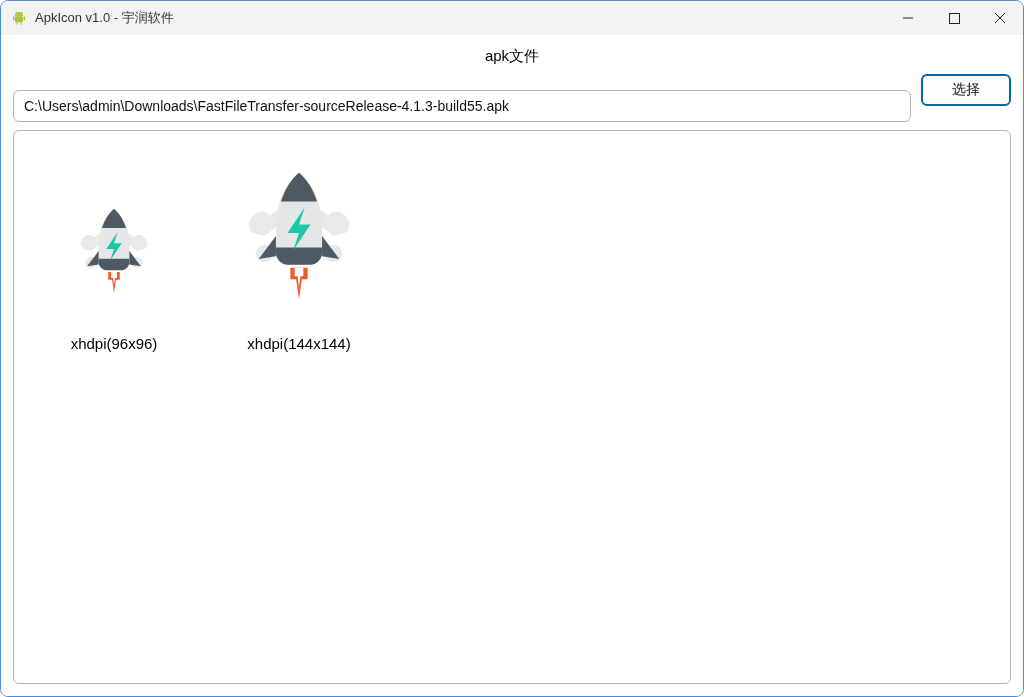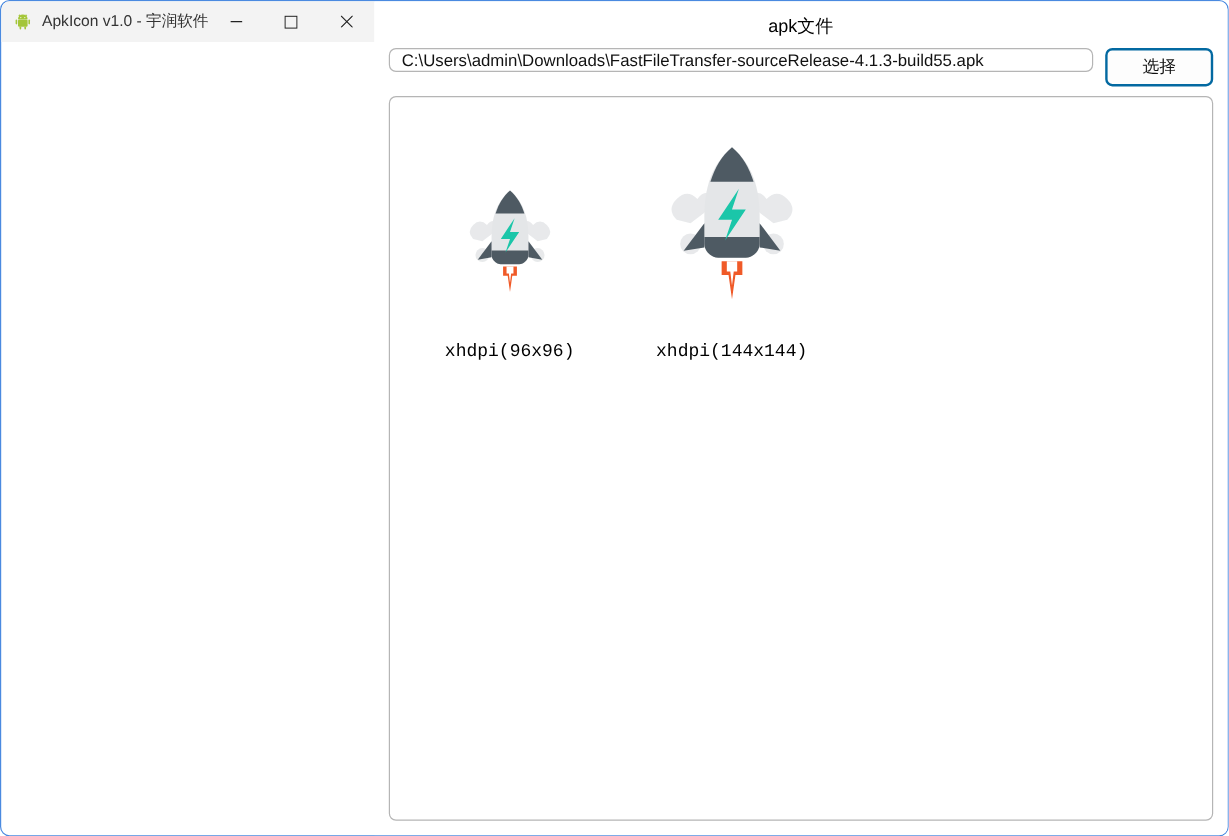--- a/index.html
+++ b/index.html
@@ -4,20 +4,21 @@
 <style>
   * { box-sizing: border-box; }
   html, body { margin: 0; padding: 0; font-family: "Segoe UI", "Microsoft YaHei", Tahoma, sans-serif; font-size: 13px; color: #222; background: #fff; }
   .window {
     width: 1024px;
     height: 697px;
     border: 1px solid #4a8ae0;
     border-radius: 8px;
     overflow: hidden;
     display: flex;
+    flex-direction: column;
     background: #fff;
   }
   .titlebar {
     height: 34px;
     background: #f3f3f3;
     display: flex;
     align-items: center;
     padding: 0 0 0 10px;
     user-select: none;
   }
@@ -40,47 +41,47 @@
     background: #fff;
   }
   .label { font-size: 15px; color: #000; padding: 2px 2px 0 2px; text-align: center; }
   .path-row {
     display: flex;
     gap: 10px;
     align-items: stretch;
   }
   .path-input {
     flex: 1;
-    height: 20px;
+    height: 32px;
     border: 1px solid #b5b5b5;
     border-radius: 6px;
     padding: 4px 10px;
     font-size: 14px;
     color: #111;
     background: #fff;
     outline: none;
+    margin-top: 16px;
   }
   .choose-btn {
     width: 90px;
     height: 32px;
     border: 2px solid #0369a1;
     border-radius: 6px;
     background: #fdfdfd;
     font-size: 14px;
     color: #111;
     cursor: pointer;
   }
   .canvas {
     flex: 1;
     border: 1px solid #b5b5b5;
     border-radius: 6px;
     background: #fff;
     padding: 20px 30px;
     overflow: auto;
-    font-family: Liberation Mono, monospace;
   }
   .icons-row {
     display: flex;
     gap: 30px;
     align-items: flex-end;
   }
   .icon-card {
     display: flex;
     flex-direction: column;
     align-items: center;

